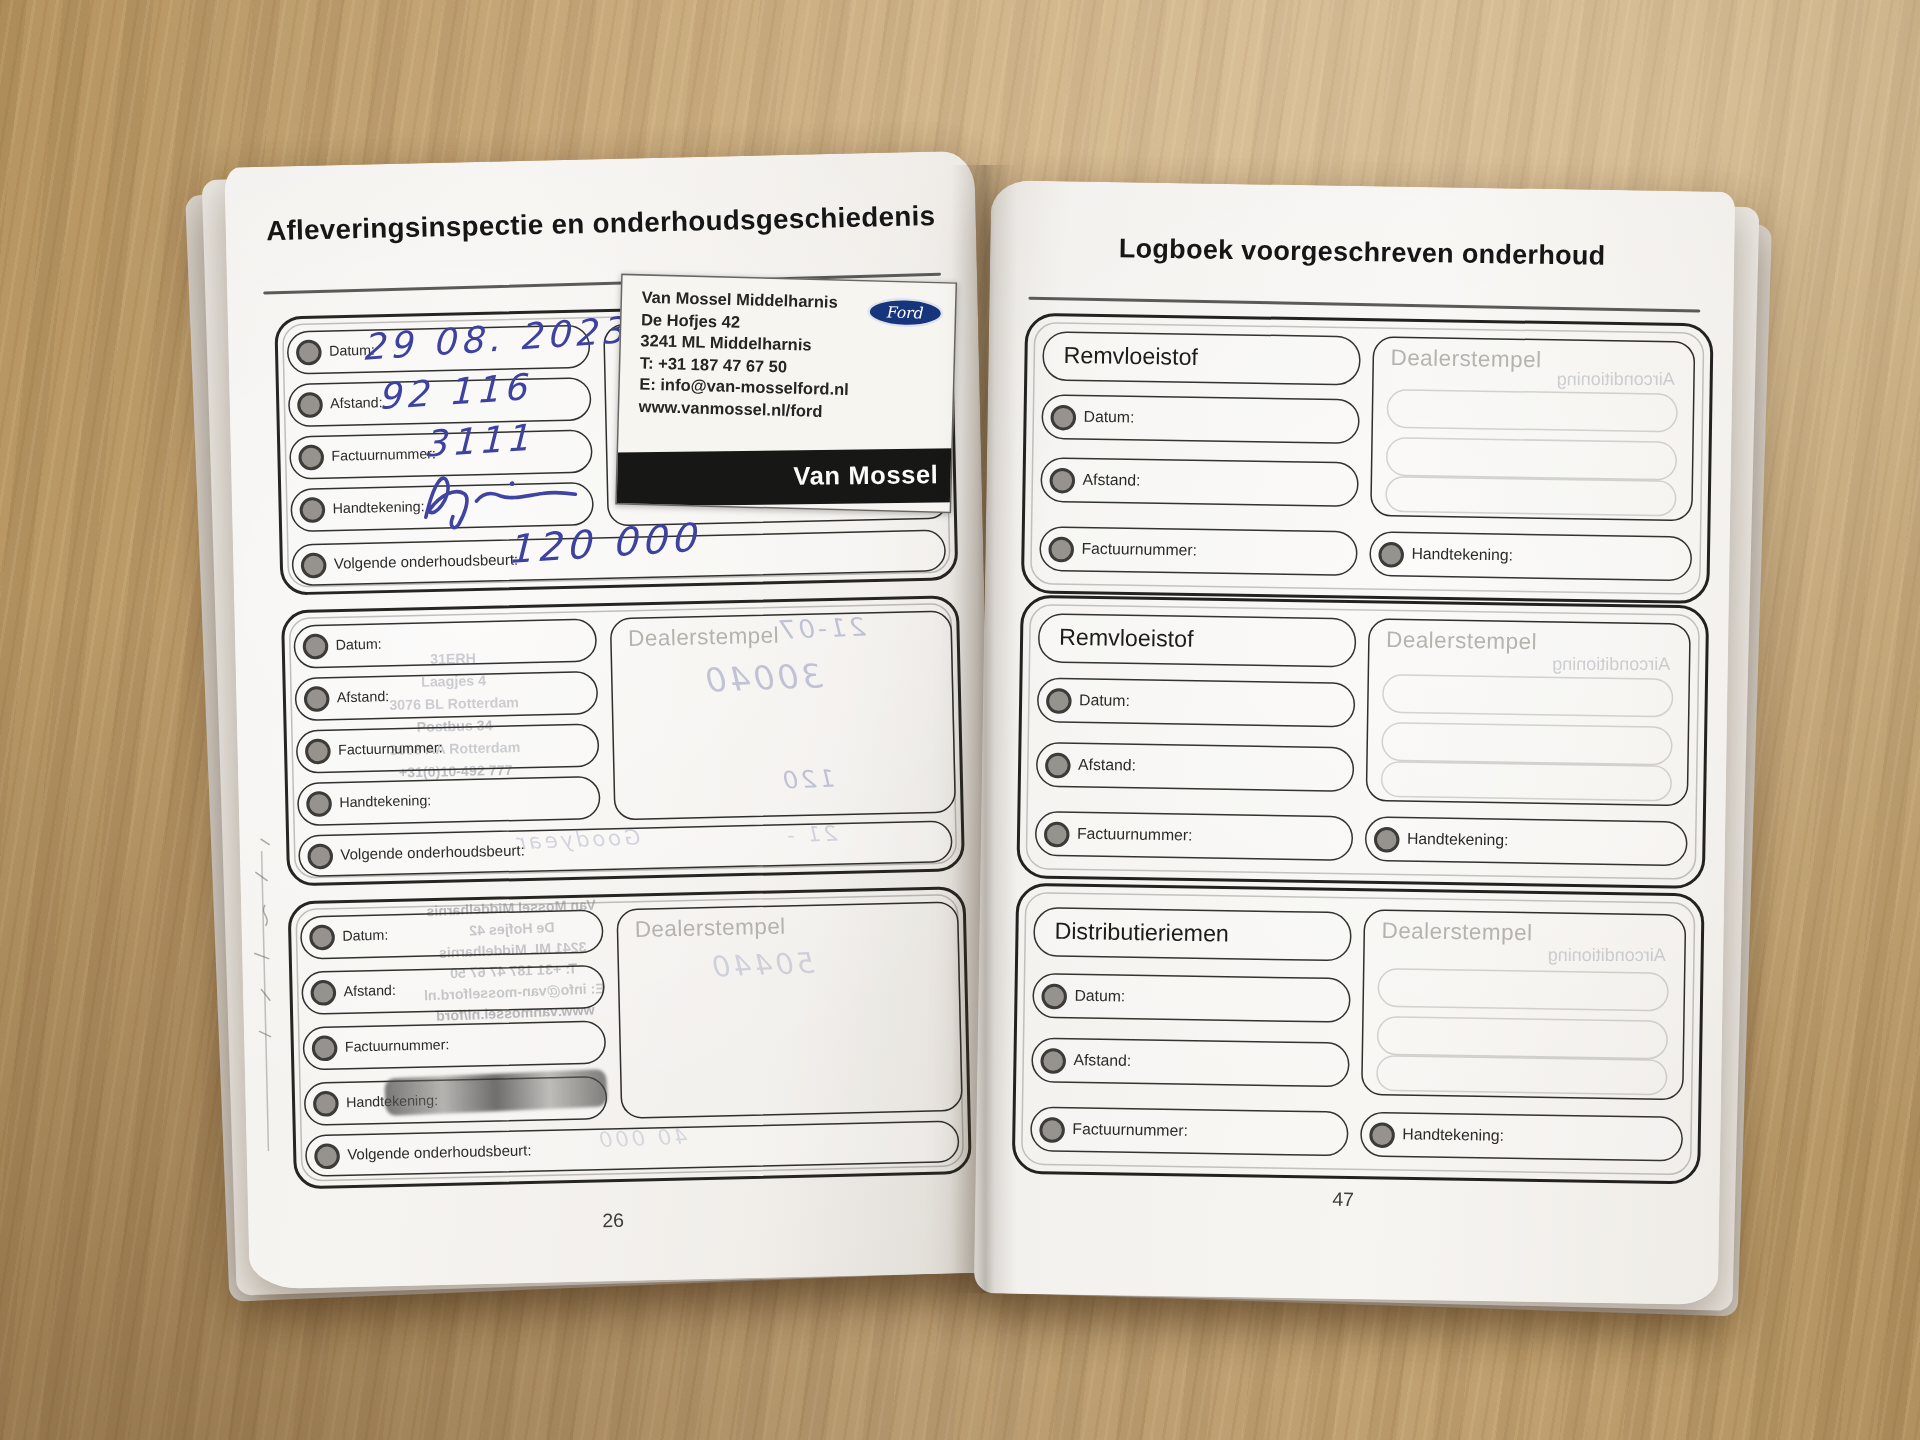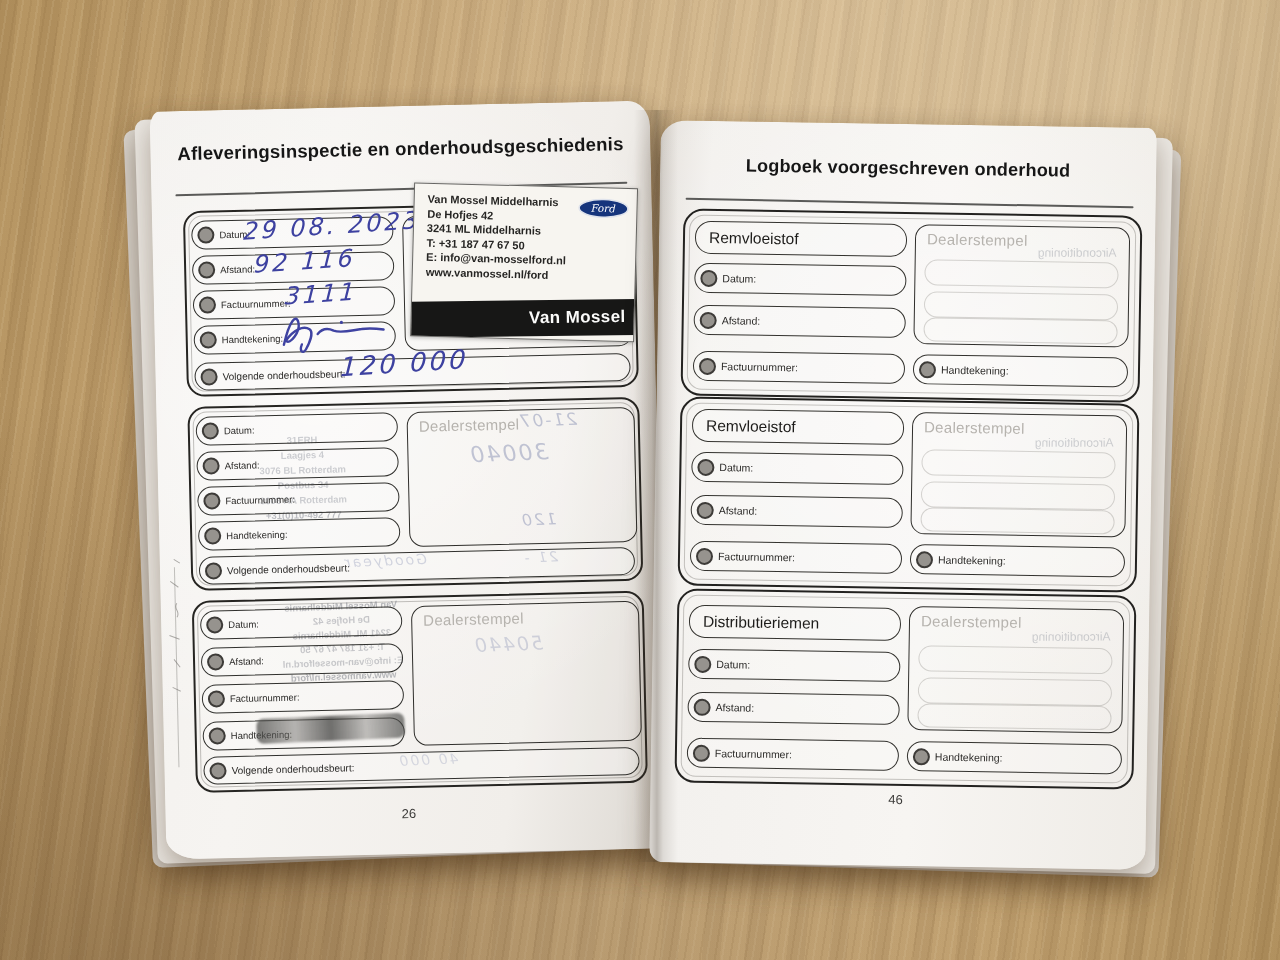--- a/index.html
+++ b/index.html
@@ -311,17 +311,17 @@
         <div class="gpill" style="left:9px;top:38px;width:192px;height:24px;"></div>
         <div class="gpill" style="left:9px;top:70px;width:192px;height:24px;"></div>
         <div class="gpill" style="left:9px;top:96px;width:192px;height:22px;"></div>
       </div>
       <div class="rpill" style="left:230px;top:147px;width:213px;height:28px;">
         <span class="dot"></span>
         <span class="rlabel">Handtekening:</span>
       </div>
     </div>
 
-    <div class="pagenum" style="left:238px;top:668px;">46</div>
+    <div class="pagenum" style="left:238px;top:668px;">47</div>
   </div>
 
   <div class="gutter"></div>
 </div>
 
 </body></html>

